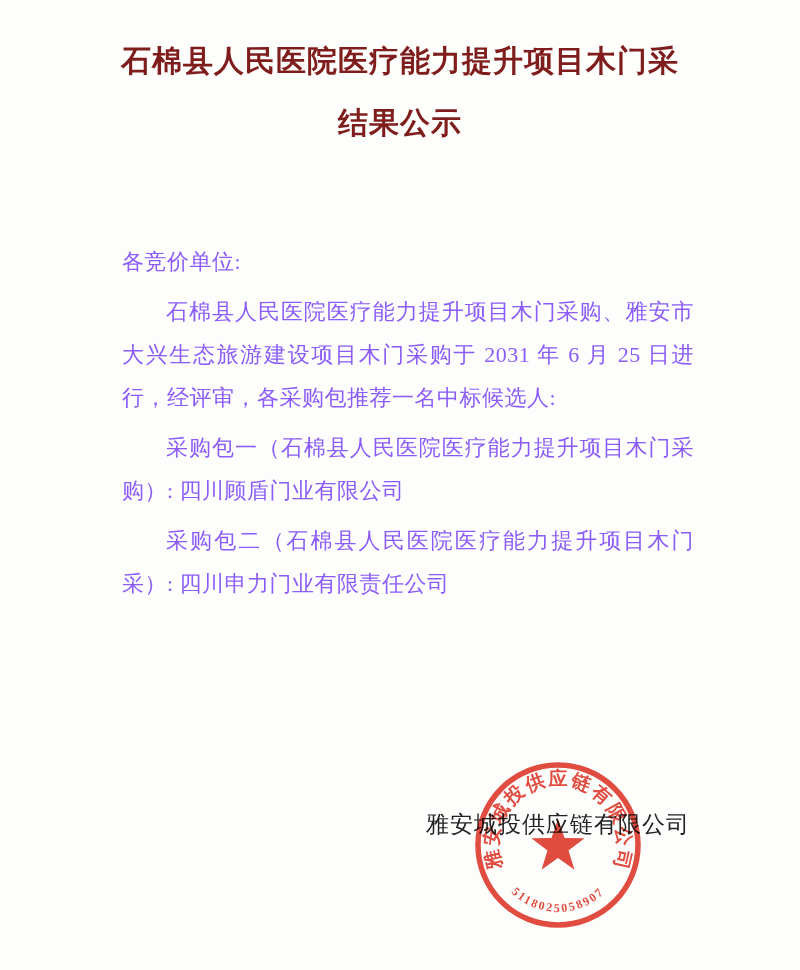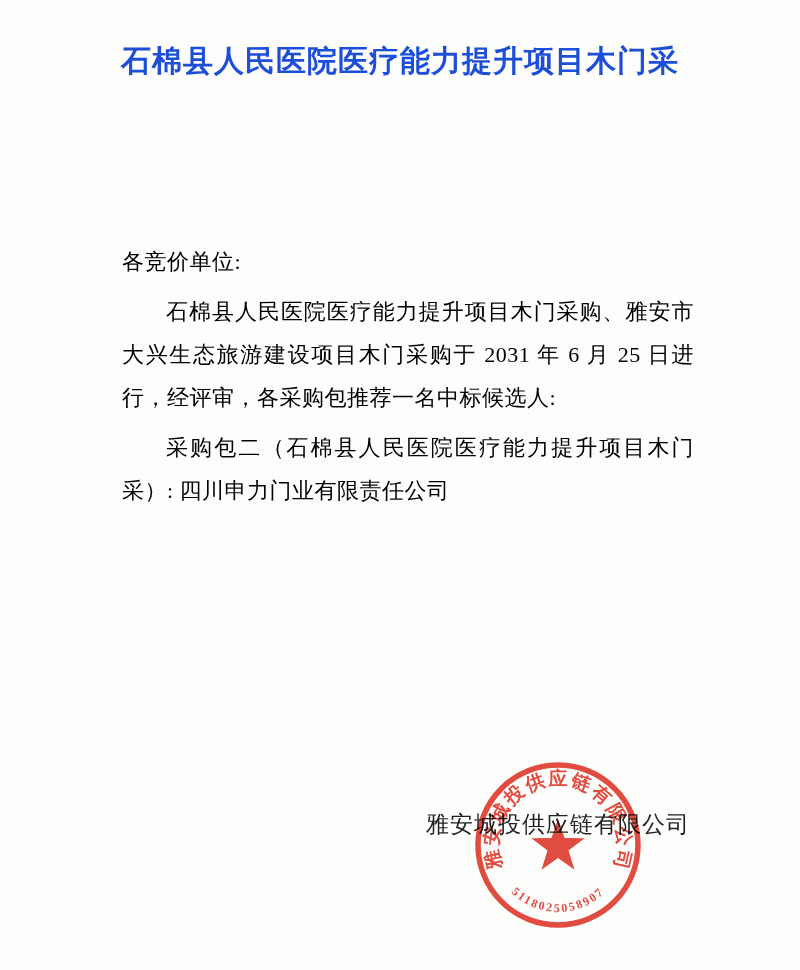--- a/index.html
+++ b/index.html
@@ -19,33 +19,33 @@
   }
   .title-block {
     position: absolute;
     top: 30px;
     left: 60px;
     right: 60px;
     text-align: center;
     font-weight: 700;
     font-size: 30px;
     line-height: 62px;
-    color: #1d4ed8;
+    color: #7f1d1d;
     letter-spacing: 1px;
   }
   .body-block {
     position: absolute;
     top: 240px;
     left: 122px;
     width: 572px;
     font-size: 22px;
     line-height: 43px;
     letter-spacing: 0.5px;
     text-align: justify;
-    color: #000000;
+    color: #8b5cf6;
   }
   .body-block p {
     margin: 0 0 7px 0;
     text-indent: 2em;
   }
   .body-block p.salutation {
     text-indent: 0;
   }
   .signature-block {
     position: absolute;
@@ -75,25 +75,27 @@
   .seal .ring-text { font-size: 19px; font-weight: 600; }
   .seal .ring-number { font-size: 12px; font-weight: 700; letter-spacing: 2px; }
 </style>
 </head>
 <body>
 
 <div class="page">
 
   <div class="title-block">
     <div>石棉县人民医院医疗能力提升项目木门采</div>
+    <div>结果公示</div>
   </div>
 
   <div class="body-block">
     <p class="salutation">各竞价单位:</p>
     <p>石棉县人民医院医疗能力提升项目木门采购、雅安市大兴生态旅游建设项目木门采购于 2031 年 6 月 25 日进行，经评审，各采购包推荐一名中标候选人:</p>
+    <p>采购包一（石棉县人民医院医疗能力提升项目木门采购）: 四川顾盾门业有限公司</p>
     <p>采购包二（石棉县人民医院医疗能力提升项目木门采）: 四川申力门业有限责任公司</p>
   </div>
 
   <div class="signature-block">
     <div>雅安城投供应链有限公司</div>
   </div>
 
   <div class="seal">
     <svg viewBox="0 0 174 174" xmlns="http://www.w3.org/2000/svg" xmlns:xlink="http://www.w3.org/1999/xlink">
       <defs>

